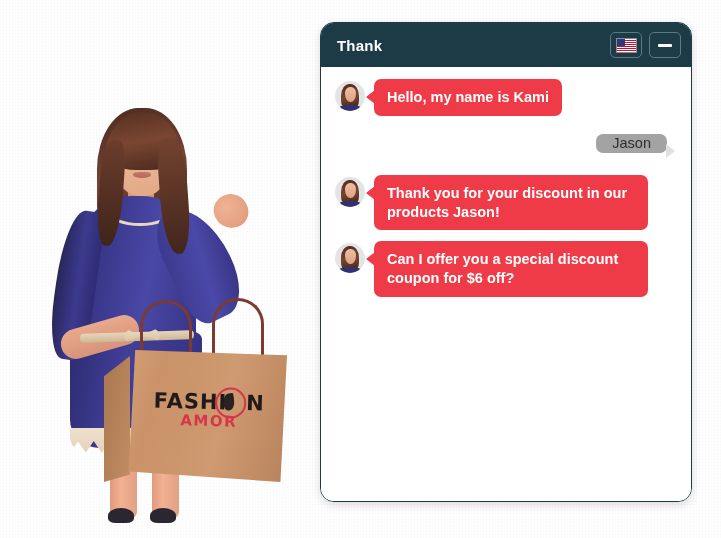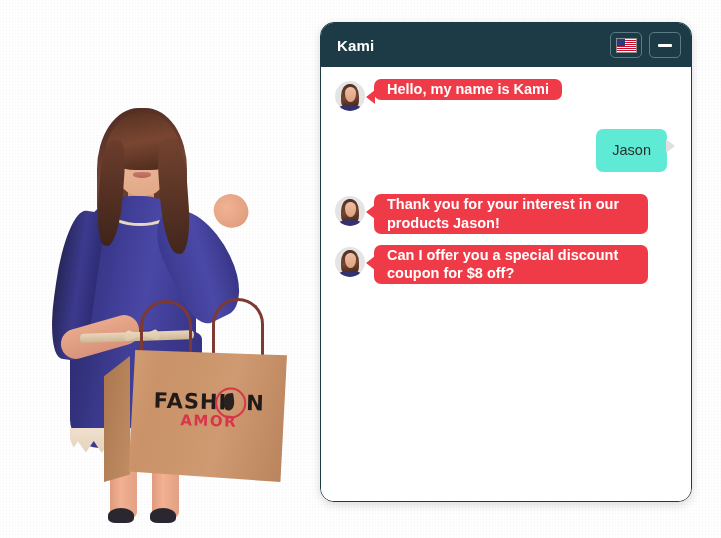--- a/index.html
+++ b/index.html
@@ -367,44 +367,44 @@
   .av-shoulder {
     position: absolute; left: 4px; bottom: 0;
     width: 22px; height: 6px;
     background: #33316f;
     border-radius: 46% 46% 0 0;
   }
 
   .bubble {
     position: relative;
     max-width: 248px;
-    padding: 1px 13px;
+    padding: 9px 13px;
     font-size: 14.5px;
     line-height: 1.3;
     border-radius: 7px;
   }
   .bubble.bot {
     background: #ef3b47;
     color: #ffffff;
     font-weight: bold;
   }
   .bubble.bot::before {
     content: "";
     position: absolute;
     left: -8px; top: 11px;
     width: 0; height: 0;
     border-top: 7px solid transparent;
     border-bottom: 7px solid transparent;
     border-right: 9px solid #ef3b47;
   }
   .bubble.user {
-    background: #5eead4;
+    background: #a3a3a3;
     color: #2e2e2e;
     font-weight: normal;
-    padding: 12px 16px;
+    padding: 0 16px;
   }
   .bubble.user::after {
     content: "";
     position: absolute;
     right: -8px; top: 10px;
     width: 0; height: 0;
     border-top: 7px solid transparent;
     border-bottom: 7px solid transparent;
     border-left: 9px solid #e0e0e0;
   }
@@ -484,21 +484,21 @@
       <span id="logo-flame"></span>
     </div>
     <div id="bag-logo-sub">AMOR</div>
   </div>
 
 </div>
 
 <div id="chat-widget">
 
   <div id="chat-header">
-    <div id="chat-title">Kami</div>
+    <div id="chat-title">Thank</div>
 
     <div class="hdr-btn">
       <span id="flag-icon">
         <span class="flag-stripe" style="top:1px;"></span>
         <span class="flag-stripe" style="top:3px;"></span>
         <span class="flag-stripe" style="top:5px;"></span>
         <span class="flag-stripe" style="top:7px;"></span>
         <span class="flag-stripe" style="top:9px;"></span>
         <span class="flag-stripe" style="top:11px;"></span>
         <span id="flag-canton"></span>
@@ -525,28 +525,28 @@
     <div class="msg-row user" style="margin-top:18px; margin-bottom:22px; padding-right:10px;">
       <div class="bubble user">Jason</div>
     </div>
 
     <div class="msg-row bot">
       <div class="msg-avatar">
         <span class="av-hair"></span>
           <span class="av-face"></span>
           <span class="av-shoulder"></span>
       </div>
-      <div class="bubble bot">Thank you for your interest in our products Jason!</div>
+      <div class="bubble bot">Thank you for your discount in our products Jason!</div>
     </div>
 
     <div class="msg-row bot">
       <div class="msg-avatar">
         <span class="av-hair"></span>
           <span class="av-face"></span>
           <span class="av-shoulder"></span>
       </div>
-      <div class="bubble bot">Can I offer you a special discount coupon for $8 off?</div>
+      <div class="bubble bot">Can I offer you a special discount coupon for $6 off?</div>
     </div>
 
   </div>
 
 
 </div>
 
 </body></html>

